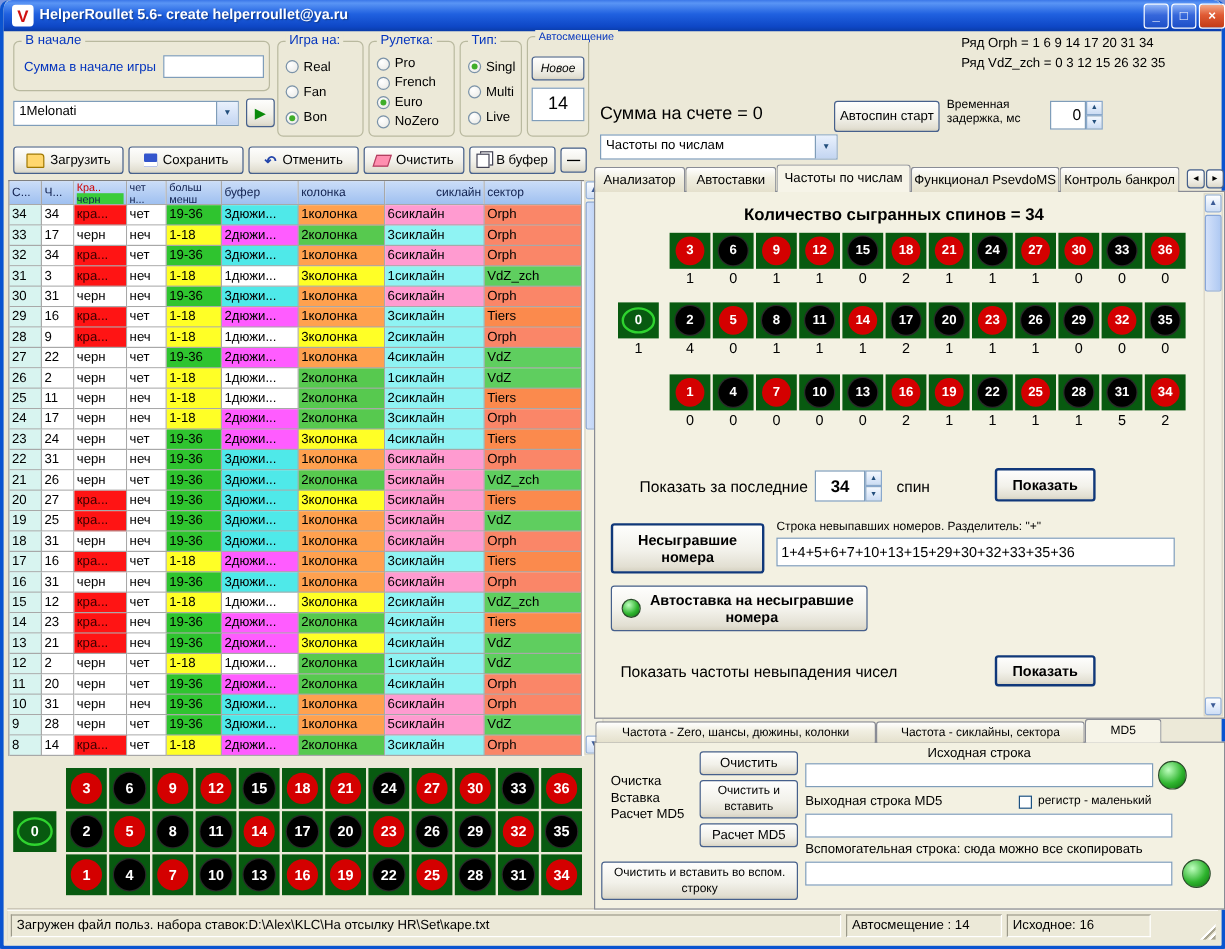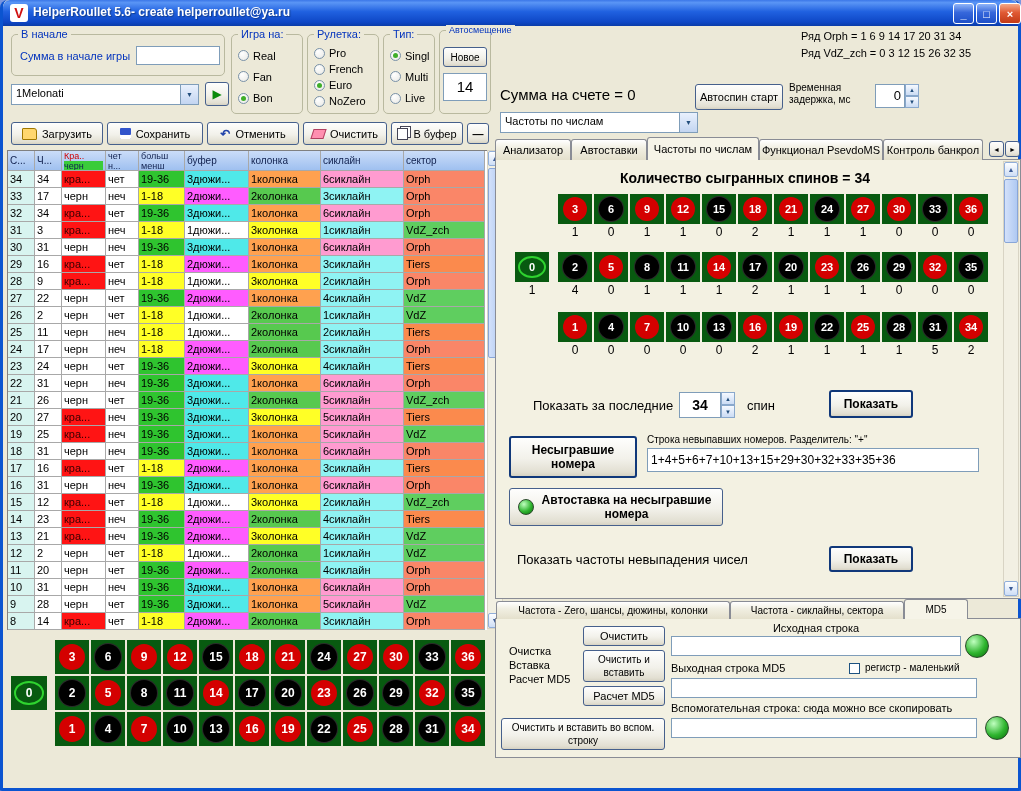--- a/index.html
+++ b/index.html
@@ -137,21 +137,21 @@
           <div class="rlbl">Euro</div>
         </div>
         <div class="rrow">
           <div class="rdot"></div>
           <div class="rlbl">NoZero</div>
         </div>
       </div>
   </div>
   <div class="grp" style="left:436px;top:30px;width:52px;height:84px;">
     <span class="gt gt9">Автосмещение</span>
-    <div class="xbtn" style="left:3px;top:16px;width:44px;height:20px;font-size:10px;">Новое</div>
+    <div class="xbtn" style="left:3px;top:16px;width:44px;height:20px;font-size:10px;font-style:italic;">Новое</div>
     <div class="tin" style="left:3px;top:42px;width:44px;height:28px;font-size:15px;text-align:center;line-height:24px;">14</div>
   </div>
 
   <div class="xbtn" style="left:8px;top:122px;width:92px;height:23px;">
     <span class="icn" style="width:13px;height:10px;background:#FFD76E;border:1px solid #A07800;border-radius:1px 3px 1px 1px;"></span>
     <span>Загрузить</span>
   </div>
   <div class="xbtn" style="left:104px;top:122px;width:96px;height:23px;">
     <span class="icn" style="width:11px;height:11px;background:#3355CC;border-radius:1px;box-shadow:inset 0 -4px 0 #FFF;"></span>
     <span>Сохранить</span>
@@ -181,21 +181,21 @@
         <div class="tcell th th2" style="width: 33px;">
           <div>чет</div>
           <div>н...</div>
         </div>
         <div class="tcell th th2" style="width: 46px;">
           <div>больш</div>
           <div>менш</div>
         </div>
         <div class="tcell th" style="width: 64px;">буфер</div>
         <div class="tcell th" style="width: 72px;">колонка</div>
-        <div class="tcell th" style="width: 83px;">сиклайн</div>
+        <div class="tcell th" style="width: 83px; text-align: right;">сиклайн</div>
         <div class="tcell th" style="width: 81px;">сектор</div>
       </div>
       <div class="trow">
         <div class="tcell" style="width: 27px; background: rgb(216, 244, 240);">34</div>
         <div class="tcell" style="width: 27px; background: rgb(255, 255, 255);">34</div>
         <div class="tcell" style="width: 44px; background: rgb(255, 20, 20); color: rgb(58, 0, 0);">кра...</div>
         <div class="tcell" style="width: 33px; background: rgb(255, 255, 255);">чет</div>
         <div class="tcell" style="width: 46px; background: rgb(47, 196, 47);">19-36</div>
         <div class="tcell" style="width: 64px; background: rgb(79, 233, 233);">3дюжи...</div>
         <div class="tcell" style="width: 72px; background: rgb(255, 161, 79);">1колонка</div>
@@ -837,14 +837,20 @@
 
   <div class="lbl" style="left:668px;top:662px;z-index:2;">Выходная строка MD5</div>
   <div class="cbx" style="left:846px;top:663px;z-index:2;"></div>
   <div class="lbl" style="left:862px;top:662px;font-size:10px;z-index:2;">регистр  - маленький</div>
   <input class="tin" style="left: 668px; top: 678px; width: 306px; height: 20px; z-index: 2;">
 
   <div class="lbl" style="left:668px;top:702px;z-index:2;">Вспомогательная строка: сюда можно все скопировать</div>
   <input class="tin" style="left: 668px; top: 718px; width: 306px; height: 20px; z-index: 2;">
   <div class="ball" style="position:absolute;left:982px;top:716px;width:24px;height:24px;z-index:2;"></div>
 
+  <div class="statusbar">
+    <div class="spanel" style="left:3px;width:692px;">Загружен файл польз. набора ставок:D:\Alex\KLC\На отсылку HR\Set\каре.txt</div>
+    <div class="spanel" style="left:699px;width:130px;">Автосмещение : 14</div>
+    <div class="spanel" style="left:833px;width:120px;">Исходное: 16</div>
+    <div class="grip"></div>
+  </div>
 
 </div>
 
 </body></html>

